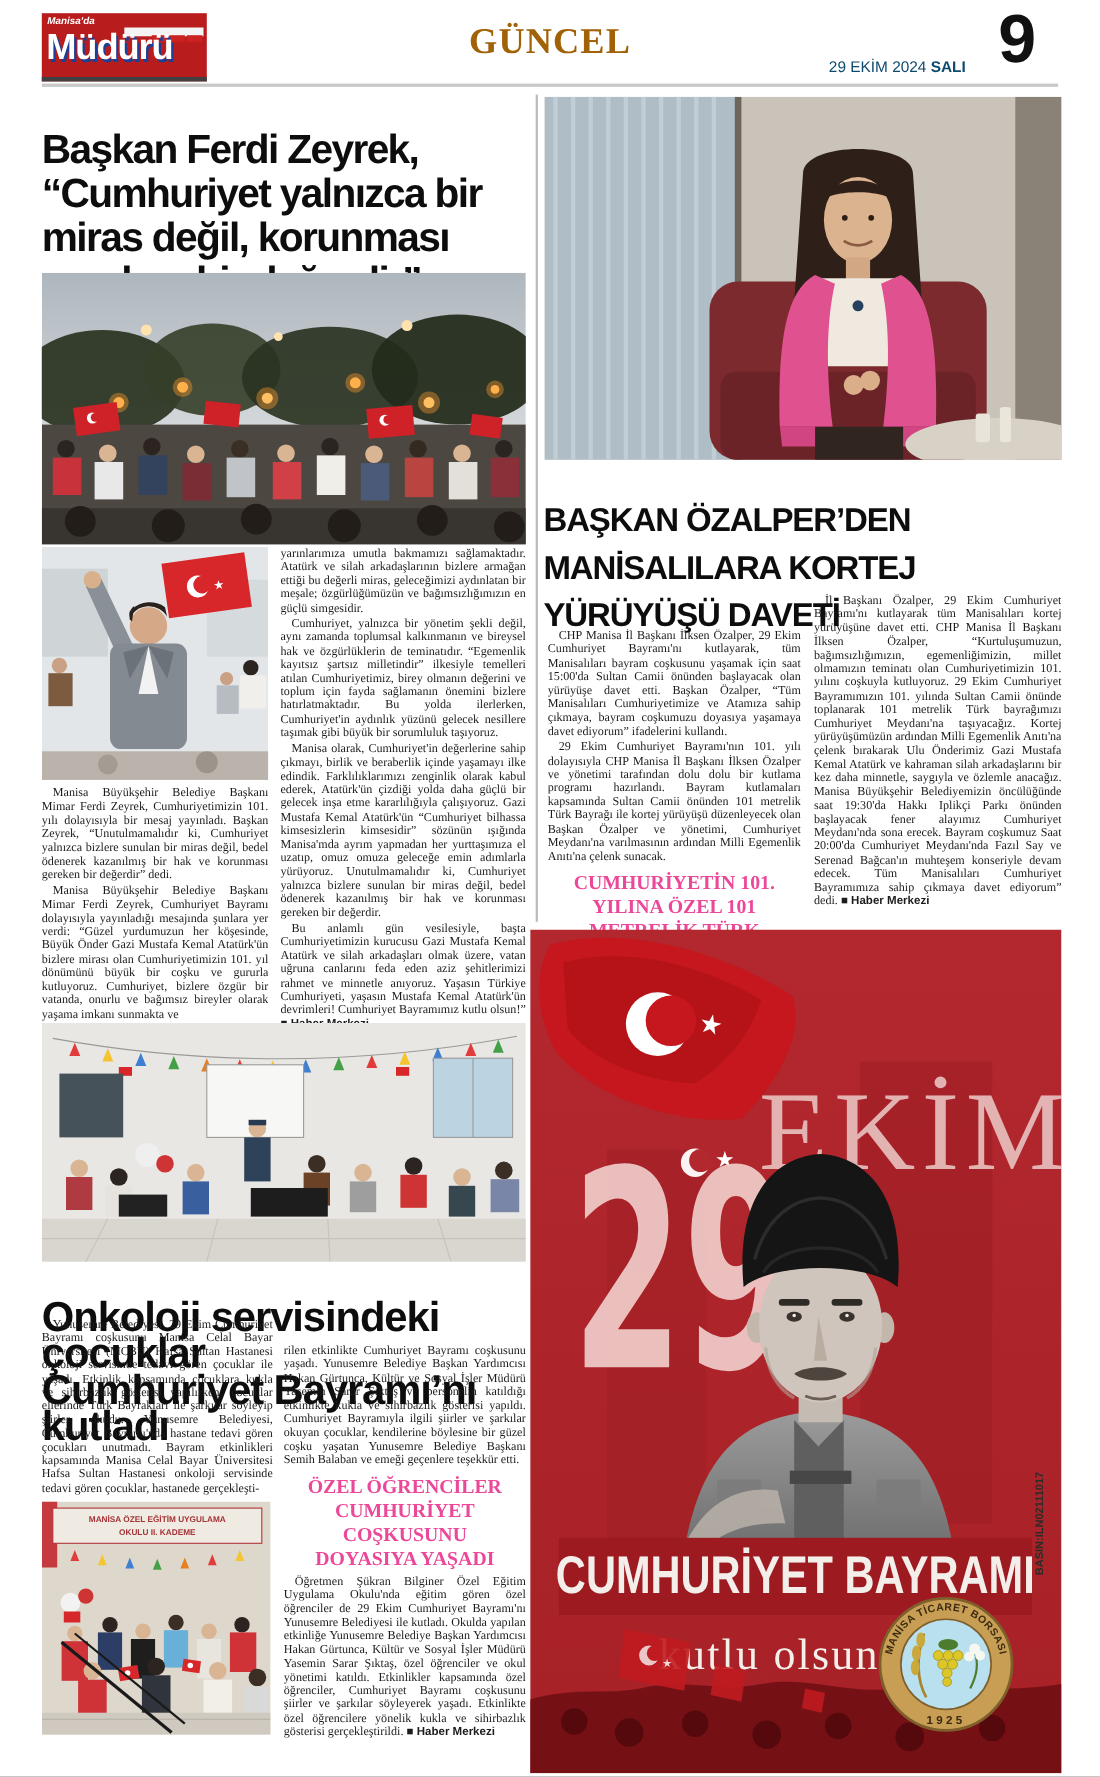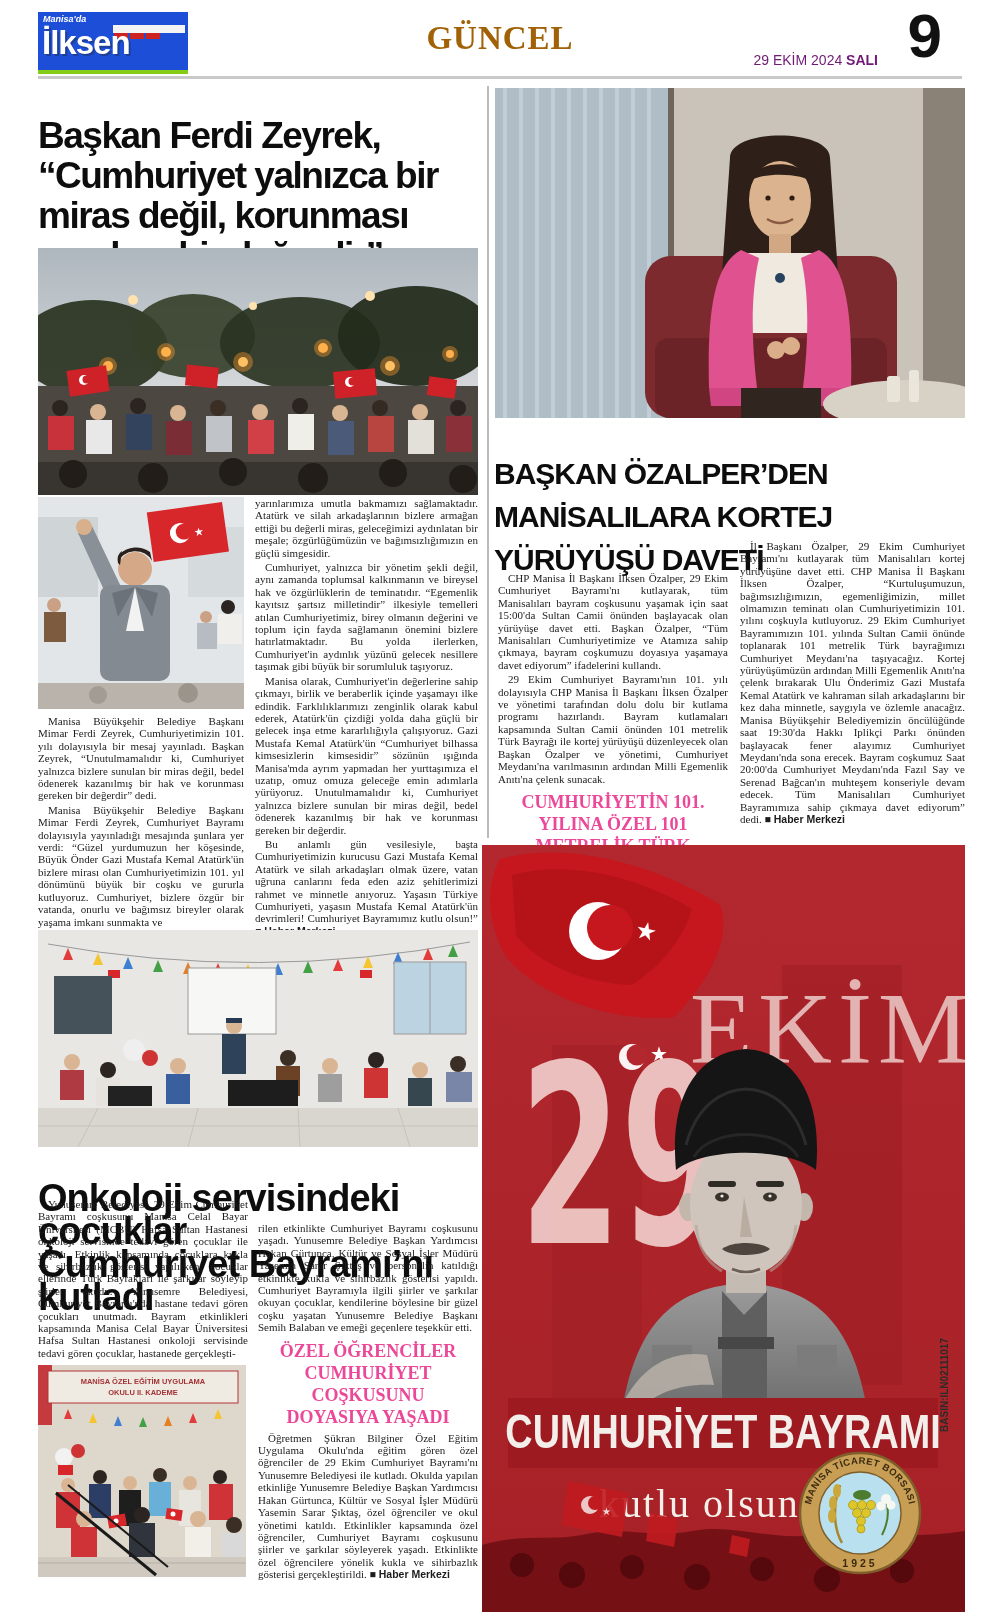--- a/index.html
+++ b/index.html
@@ -1,27 +1,27 @@
 <!DOCTYPE html>
 <html lang="tr"><head>
 <meta charset="utf-8">
 <style>
   html,body{margin:0;padding:0;background:#9a9a9a;}
   #page{position:relative;width:1000px;height:1615px;background:#ffffff;margin:0 auto;
         font-family:"Liberation Serif",serif;color:#1c1c1c;overflow:hidden;}
   .abs{position:absolute;}
   
-  .logo-box{left:38px;top:12px;width:150px;height:58px;background:#1d4ed8;border-bottom:4px solid #84cc16;}
+  .logo-box{left:38px;top:12px;width:150px;height:58px;background:#b91c1c;border-bottom:4px solid #404040;text-align:right;}
   .logo-top{position:absolute;left:5px;top:2px;color:#fff;font:italic 700 9px "Liberation Sans",sans-serif;}
   .logo-strip{position:absolute;right:3px;top:13px;width:72px;height:8px;background:#f3f3f3;}
   .logo-strip i{display:inline-block;width:14px;height:6px;background:#c22;margin:1px 1px 0 1px;}
   .logo-main{position:absolute;left:4px;top:12px;color:#fff;font:700 33px "Liberation Sans",sans-serif;
              letter-spacing:-1px;text-shadow:2px 2px 0 #1d3f94;}
   .section-title{left:0;right:0;top:20px;text-align:center;font:700 33px "Liberation Serif",serif;letter-spacing:1px;color:#a16207;}
-  .date-line{right:122px;top:52px;font:400 14px "Liberation Sans",sans-serif;color:#701a75;}
+  .date-line{right:122px;top:52px;font:400 14px "Liberation Sans",sans-serif;color:#0c4a6e;}
   .date-line b{font-weight:700;}
   .page-num{right:58px;top:0px;font:700 62px "Liberation Sans",sans-serif;color:#111;}
   .hdr-rule{left:38px;top:76px;width:924px;height:3px;background:#c9c9c9;}
   
   .prelines{white-space:pre-line;}
   .headline{font-family:"Liberation Sans",sans-serif;font-weight:700;color:#0d0d0d;margin-top:32px;}
   .hl-left{left:38px;top:84px;width:452px;font-size:37px;line-height:40px;letter-spacing:-1.5px;}
   .hl-right{left:494px;top:420px;width:478px;font-size:30px;line-height:43px;letter-spacing:-1px;}
   .hl-bottom{left:38px;top:1150px;width:452px;font-size:38px;line-height:33px;letter-spacing:-1px;}
   .col{font-size:11px;line-height:12.4px;text-align:justify;overflow:hidden;}
@@ -34,21 +34,21 @@
   .poster{left:482px;top:845px;width:483px;height:767px;}
 </style>
 </head>
 <body>
 
 <div id="page">
 
   <div class="abs logo-box">
     <span class="logo-top">Manisa'da</span>
     <span class="logo-strip"><i></i><i></i><i></i></span>
-    <span class="logo-main">İlksen</span>
+    <span class="logo-main">Müdürü</span>
   </div>
   <div class="abs section-title">GÜNCEL</div>
   <div class="abs date-line">
     <span>29 EKİM 2024</span>
     <b>SALI</b>
   </div>
   <div class="abs page-num">9</div>
   <div class="abs hdr-rule"></div>
   <div class="abs vdiv"></div>
 

